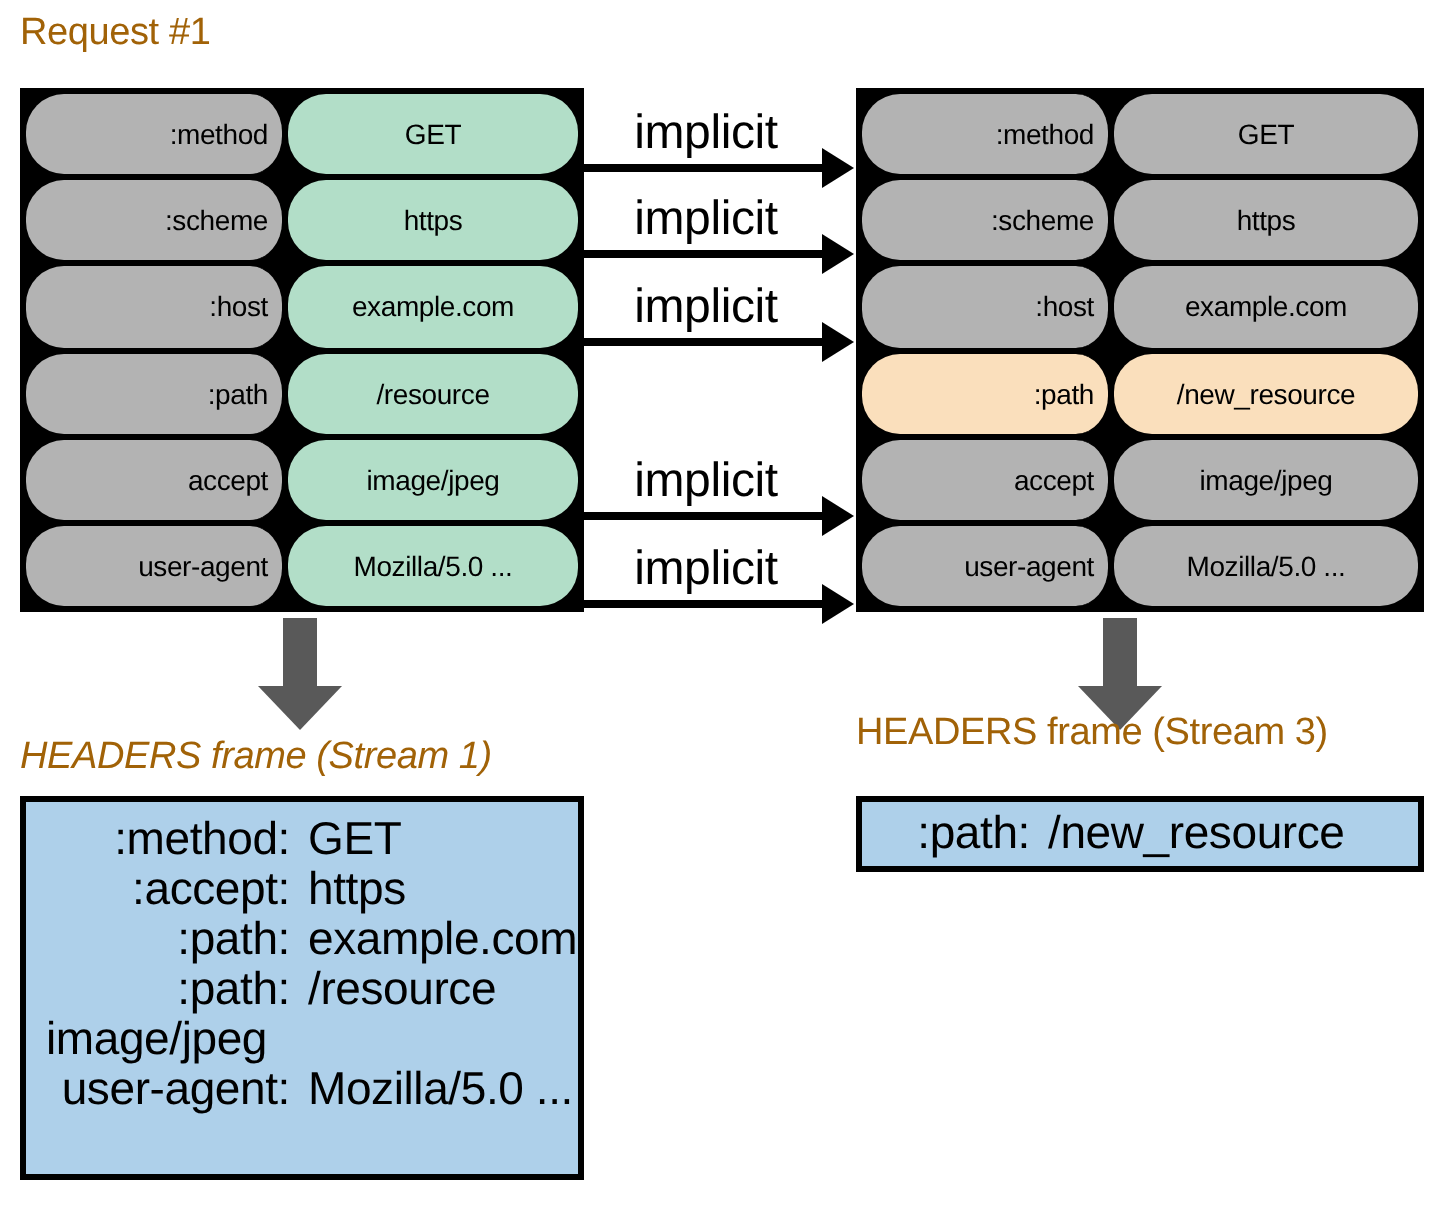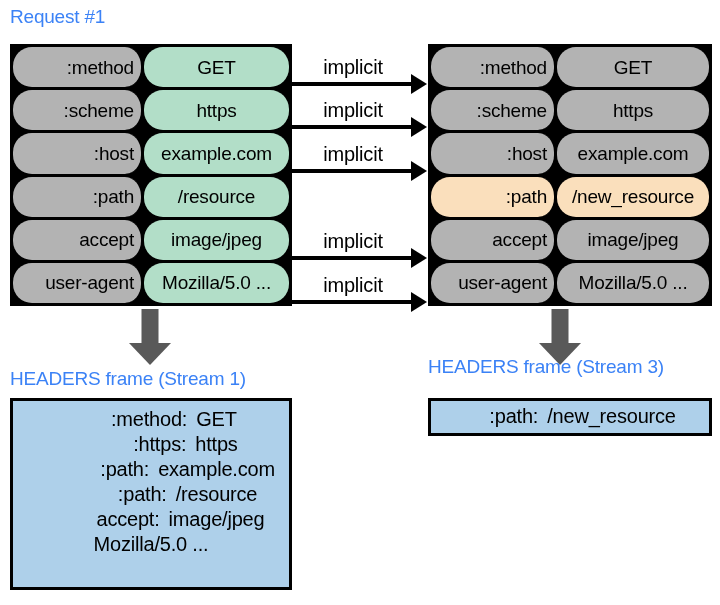--- a/index.html
+++ b/index.html
@@ -21,21 +21,21 @@
     background: #ffffff;
   }
 
   
   .section-title {
     position: absolute;
     font-size: 19px;
     line-height: 22px;
     letter-spacing: -0.2px;
     white-space: nowrap;
-    color: #3b82f6;
+    color: #a16207;
   }
 
   
   .req-table {
     position: absolute;
     border: 3px solid #000;
     box-sizing: border-box;
     background: #000;
     display: flex;
     flex-direction: column;
@@ -46,21 +46,21 @@
     min-height: 0;
     border-bottom: 3px solid #000;
     box-sizing: border-box;
   }
   .req-row:last-child { border-bottom: none; }
 
   .cell {
     display: flex;
     align-items: center;
     box-sizing: border-box;
-    font-size: 19px;
+    font-size: 14px;
     line-height: 1;
     letter-spacing: -0.2px;
     white-space: nowrap;
     overflow: hidden;
     border-radius: 19px;
   }
   .cell-name {
     justify-content: flex-end;
     padding-right: 7px;
     border-right: 3px solid #000;
@@ -69,21 +69,21 @@
     justify-content: center;
     padding: 0 2px;
   }
   .c-gray   { background: #b3b3b3; }
   .c-green  { background: #b2dec8; }
   .c-orange { background: #fadfbc; }
 
   
   .implicit-label {
     position: absolute;
-    font-size: 20px;
+    font-size: 24px;
     line-height: 20px;
     letter-spacing: -0.2px;
     white-space: nowrap;
     text-align: center;
   }
   .arrow-h {
     position: absolute;
     height: 4px;
     background: #000;
   }
@@ -126,25 +126,24 @@
   .frame-box {
     position: absolute;
     border: 3px solid #000;
     background: #aed0ea;
     box-sizing: border-box;
     padding: 6px 10px 8px 10px;
   }
   .frame-line {
     display: flex;
     align-items: baseline;
-    font-size: 20px;
+    font-size: 23px;
     line-height: 25px;
     letter-spacing: -0.2px;
     white-space: nowrap;
-    justify-content: center;
   }
   .frame-key {
     text-align: right;
     padding-right: 9px;
     flex: 0 0 auto;
   }
   .frame-val { flex: 0 0 auto; }
 </style>
 </head>
 <body>
@@ -224,44 +223,44 @@
   <div class="arrow-down" style="left:126px; top:309px; width:48px; height:56px;">
     <div class="shaft" style="height:34px;"></div>
     <div class="head"></div>
   </div>
 
   <div class="arrow-down" style="left:536px; top:309px; width:48px; height:56px;">
     <div class="shaft" style="height:34px;"></div>
     <div class="head"></div>
   </div>
 
-  <div class="section-title" style="left:10px; top:368px;">HEADERS frame (Stream 1)</div>
+  <div class="section-title" style="left:10px; top:368px;font-style:italic;">HEADERS frame (Stream 1)</div>
 
   <div class="frame-box" id="frame1-box" style="left:10px; top:398px; width:282px; height:192px;">
       <div class="frame-line">
         <span class="frame-key" style="width: 122px;">:method:</span>
         <span class="frame-val">GET</span>
       </div>
       <div class="frame-line">
-        <span class="frame-key" style="width: 122px;">:https:</span>
+        <span class="frame-key" style="width: 122px;">:accept:</span>
         <span class="frame-val">https</span>
       </div>
       <div class="frame-line">
         <span class="frame-key" style="width: 122px;">:path:</span>
         <span class="frame-val">example.com</span>
       </div>
       <div class="frame-line">
         <span class="frame-key" style="width: 122px;">:path:</span>
         <span class="frame-val">/resource</span>
       </div>
       <div class="frame-line">
-        <span class="frame-key" style="width: 122px;">accept:</span>
         <span class="frame-val">image/jpeg</span>
       </div>
       <div class="frame-line">
+        <span class="frame-key" style="width: 122px;">user-agent:</span>
         <span class="frame-val">Mozilla/5.0 ...</span>
       </div>
     </div>
 
   <div class="section-title" style="left:428px; top:356px;">HEADERS frame (Stream 3)</div>
 
   <div class="frame-box" id="frame2-box" style="left:428px; top:398px; width:284px; height:38px; padding-top:3px;">
       <div class="frame-line">
         <span class="frame-key" style="width: 74px;">:path:</span>
         <span class="frame-val">/new_resource</span>

